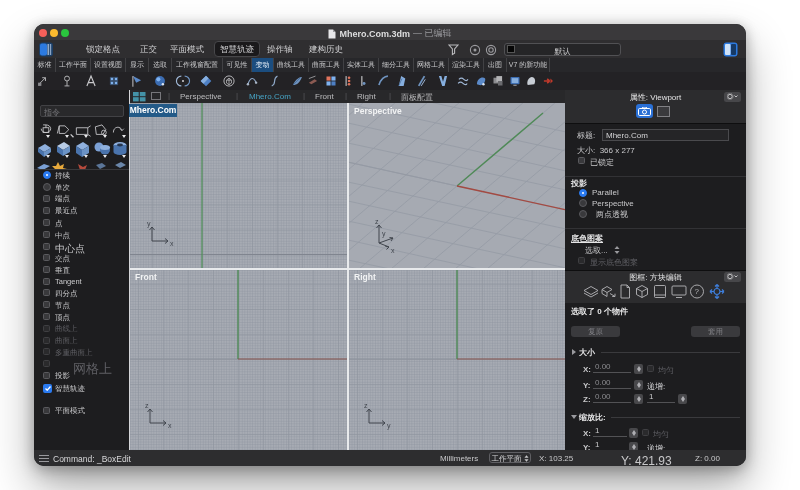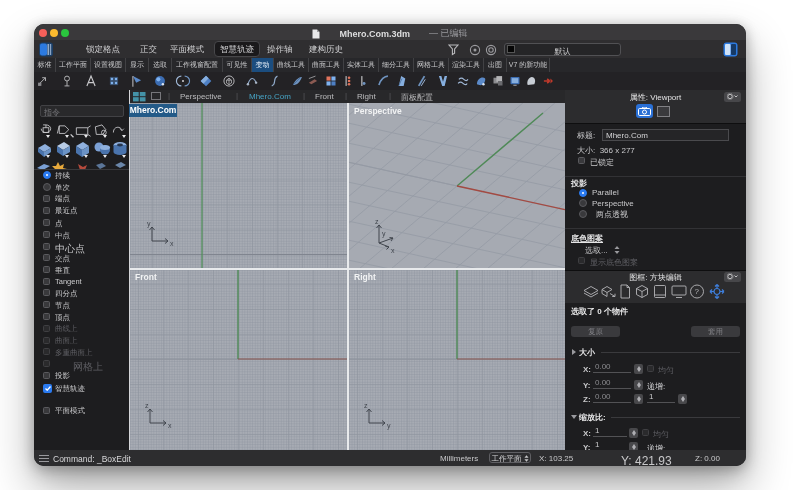--- a/index.html
+++ b/index.html
@@ -1,20 +1,20 @@
 <!DOCTYPE html>
 <html><head><meta charset="utf-8">
 <style>
 *{margin:0;padding:0;box-sizing:border-box;}
 html,body{width:800px;height:490px;background:#fff;font-family:"Liberation Sans",sans-serif;overflow:hidden;}
 .win{position:absolute;left:34px;top:24px;width:712px;height:442px;border-radius:10px;overflow:hidden;background:#1d1d1f;box-shadow:0 22px 45px rgba(0,0,0,.32),0 6px 16px rgba(0,0,0,.22),0 0 12px rgba(0,0,0,.12);}
 .titlebar{position:absolute;left:0;top:0;width:712px;height:16px;background:#3a393b;}
 .tl{position:absolute;top:5px;width:8px;height:8px;border-radius:50%;}
 .title{position:absolute;left:0;right:0;top:3px;text-align:center;font-size:9px;color:#dededf;font-weight:bold;}
-.title span{color:#9a9a9e;font-weight:normal;margin-left:16px;}
+.title span{color:#9a9a9e;font-weight:normal;}
 .toolbar{position:absolute;left:0;top:16px;width:712px;height:18px;background:#2f2e30;}
 .tbtn{position:absolute;top:3px;font-size:8.5px;color:#d2d2d4;line-height:12px;}
 .tabs{position:absolute;left:0;top:34px;width:712px;height:14px;background:#27272a;display:flex;align-items:stretch;}
 .tab{font-size:7px;color:#c9c9cb;border-right:1px solid #414144;display:flex;align-items:center;justify-content:center;white-space:nowrap;}
 .tab.act{background:#1b4d7f;color:#e8f1fa;}
 .iconrow{position:absolute;left:0;top:48px;width:712px;height:18px;background:#232225;}
 .content{position:absolute;left:0;top:66px;width:712px;height:360px;background:#1c1c1e;}
 .sidebar{position:absolute;left:0;top:0;width:96px;height:360px;background:#1d1d1f;border-right:1px solid #0c0c0d;}
 .vparea{position:absolute;left:96px;top:0;width:435px;height:360px;background:#a7abb3;}
 .vptabs{position:absolute;left:0;top:0;width:435px;height:13px;background:#28282a;font-size:8px;color:#bdbdbf;}
@@ -304,21 +304,21 @@
         <div style="position:absolute;left:21px;top:210.5px;font-size:7.5px;color:#cacacc;">节点</div>
       <div class="cb" style="left:9px;top:223px;"></div>
         <div style="position:absolute;left:21px;top:222.5px;font-size:7.5px;color:#cacacc;">顶点</div>
       <div class="cb dis" style="left:9px;top:234.5px;"></div>
         <div class="gray" style="position:absolute;left:21px;top:234px;font-size:7.5px;">曲线上</div>
       <div class="cb dis" style="left:9px;top:246.5px;"></div>
         <div class="gray" style="position:absolute;left:21px;top:246px;font-size:7.5px;">曲面上</div>
       <div class="cb dis" style="left:9px;top:258px;"></div>
         <div class="gray" style="position:absolute;left:21px;top:257.5px;font-size:7.5px;">多重曲面上</div>
       <div class="cb dis" style="left:9px;top:270px;"></div>
-        <div class="gray" style="position:absolute;left:21px;top:269.5px;font-size:10px;padding-left:18px;">网格上</div>
+        <div class="gray" style="position:absolute;left:21px;top:269.5px;font-size:13px;padding-left:18px;">网格上</div>
       <div class="cb" style="left:9px;top:281.5px;"></div>
         <div style="position:absolute;left:21px;top:281px;font-size:7.5px;color:#cacacc;">投影</div>
       <div style="position:absolute;left:9px;top:294px;width:9px;height:9px;background:#2a7af0;border-radius:2px;"></div>
       <svg style="position:absolute;left:10.5px;top:296px" width="6" height="5" viewBox="0 0 6 5">
           <path d="M0.5 2.5 L2.2 4.2 L5.5 0.5" stroke="#fff" stroke-width="1.3" fill="none"></path>
         </svg>
       <div style="position:absolute;left:21px;top:294px;font-size:7.5px;color:#cacacc;">智慧轨迹</div>
       <div class="cb" style="left:9px;top:316.5px;"></div>
         <div style="position:absolute;left:21px;top:316px;font-size:7.5px;color:#cacacc;">平面模式</div>
     </div>

